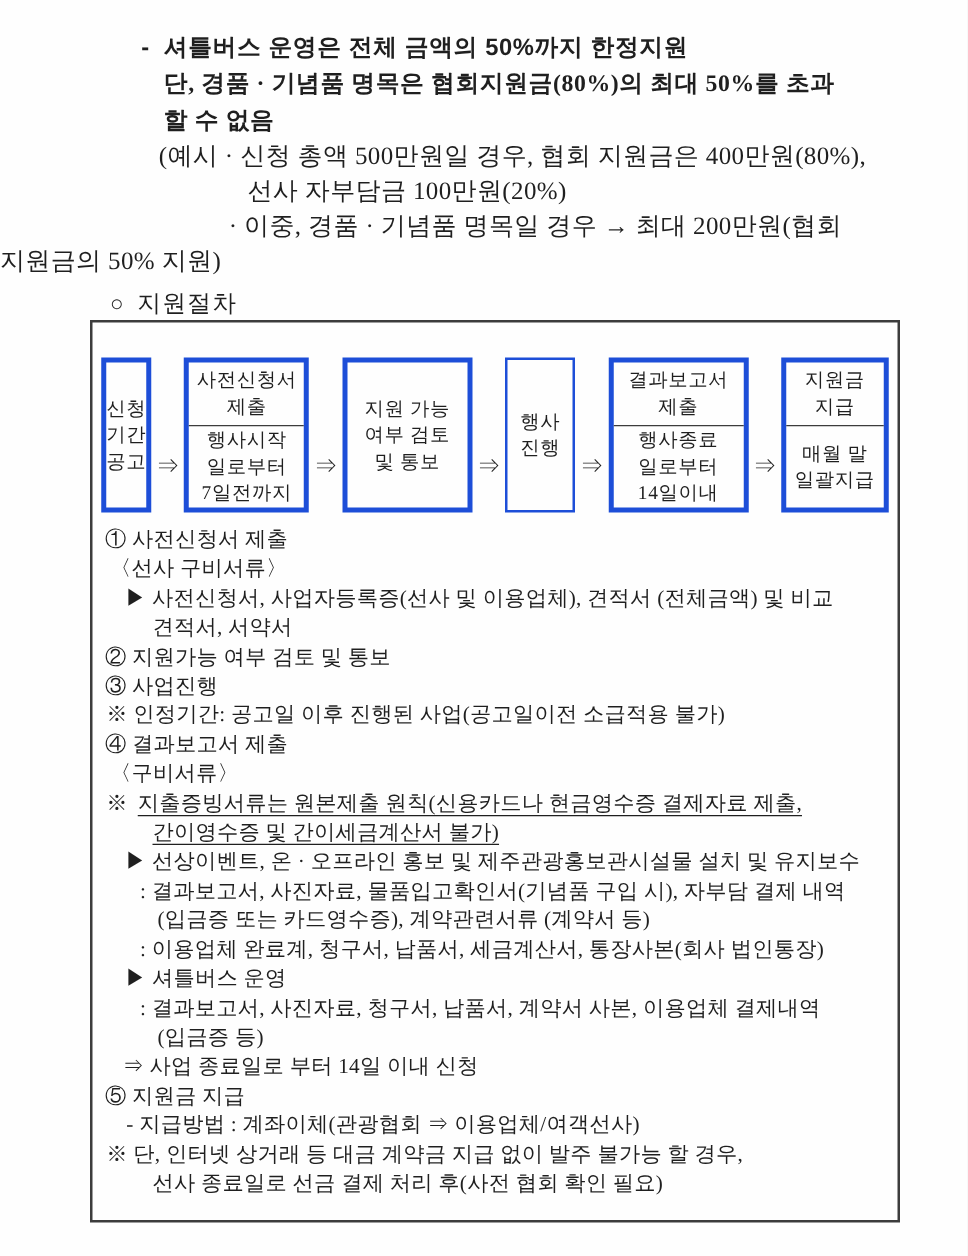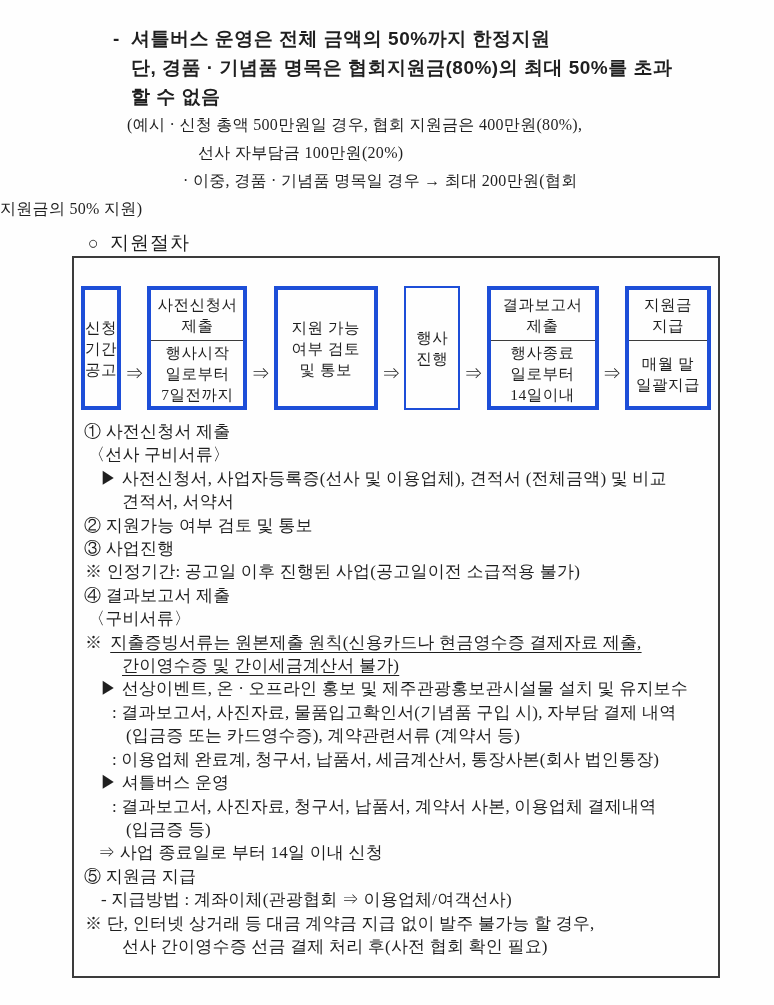--- a/index.html
+++ b/index.html
@@ -19,23 +19,23 @@
   .intro { padding-top: 24px; }
   .intro-bold {
     font-family: "Liberation Sans", sans-serif;
     font-weight: 700;
     font-size: 19px;
     line-height: 29px;
     letter-spacing: 0.5px;
   }
   .intro-bold .l-first { padding-left: 113px; display: flex; }
   .intro-bold .dash { width: 18px; flex: 0 0 18px; }
-  .intro-bold .l-cont { padding-left: 131px; }
+  .intro-bold .l-cont { padding-left: 131px; font-family: Liberation Serif, serif; }
   .intro-example {
-    font-size: 16px;
+    font-size: 20px;
     line-height: 28px;
     letter-spacing: 0.3px;
   }
   .ex1 { padding-left: 127px; }
   .ex2 { padding-left: 198px; }
   .ex3 { padding-left: 183px; }
   .ex4 { }
 
   
   .section-heading {
@@ -234,18 +234,18 @@
       <div class="bl i-colon">: 결과보고서, 사진자료, 물품입고확인서(기념품 구입 시), 자부담 결제 내역</div>
       <div class="bl i-paren">(입금증 또는 카드영수증), 계약관련서류 (계약서 등)</div>
       <div class="bl i-colon">: 이용업체 완료계, 청구서, 납품서, 세금계산서, 통장사본(회사 법인통장)</div>
       <div class="bl i-tri">▶ 셔틀버스 운영</div>
       <div class="bl i-colon">: 결과보고서, 사진자료, 청구서, 납품서, 계약서 사본, 이용업체 결제내역</div>
       <div class="bl i-paren">(입금증 등)</div>
       <div class="bl i-arrow">⇒ 사업 종료일로 부터 14일 이내 신청</div>
       <div class="bl i-num">⑤ 지원금 지급</div>
       <div class="bl i-dash">- 지급방법 : 계좌이체(관광협회 ⇒ 이용업체/여객선사)</div>
       <div class="bl i-star">※ 단, 인터넷 상거래 등 대금 계약금 지급 없이 발주 불가능 할 경우,</div>
-      <div class="bl i-cont">선사 간이영수증 선금 결제 처리 후(사전 협회 확인 필요)</div>
+      <div class="bl i-cont">선사 종료일로 선금 결제 처리 후(사전 협회 확인 필요)</div>
     </div>
 
   </div>
 
 </div>
 
 </body></html>

